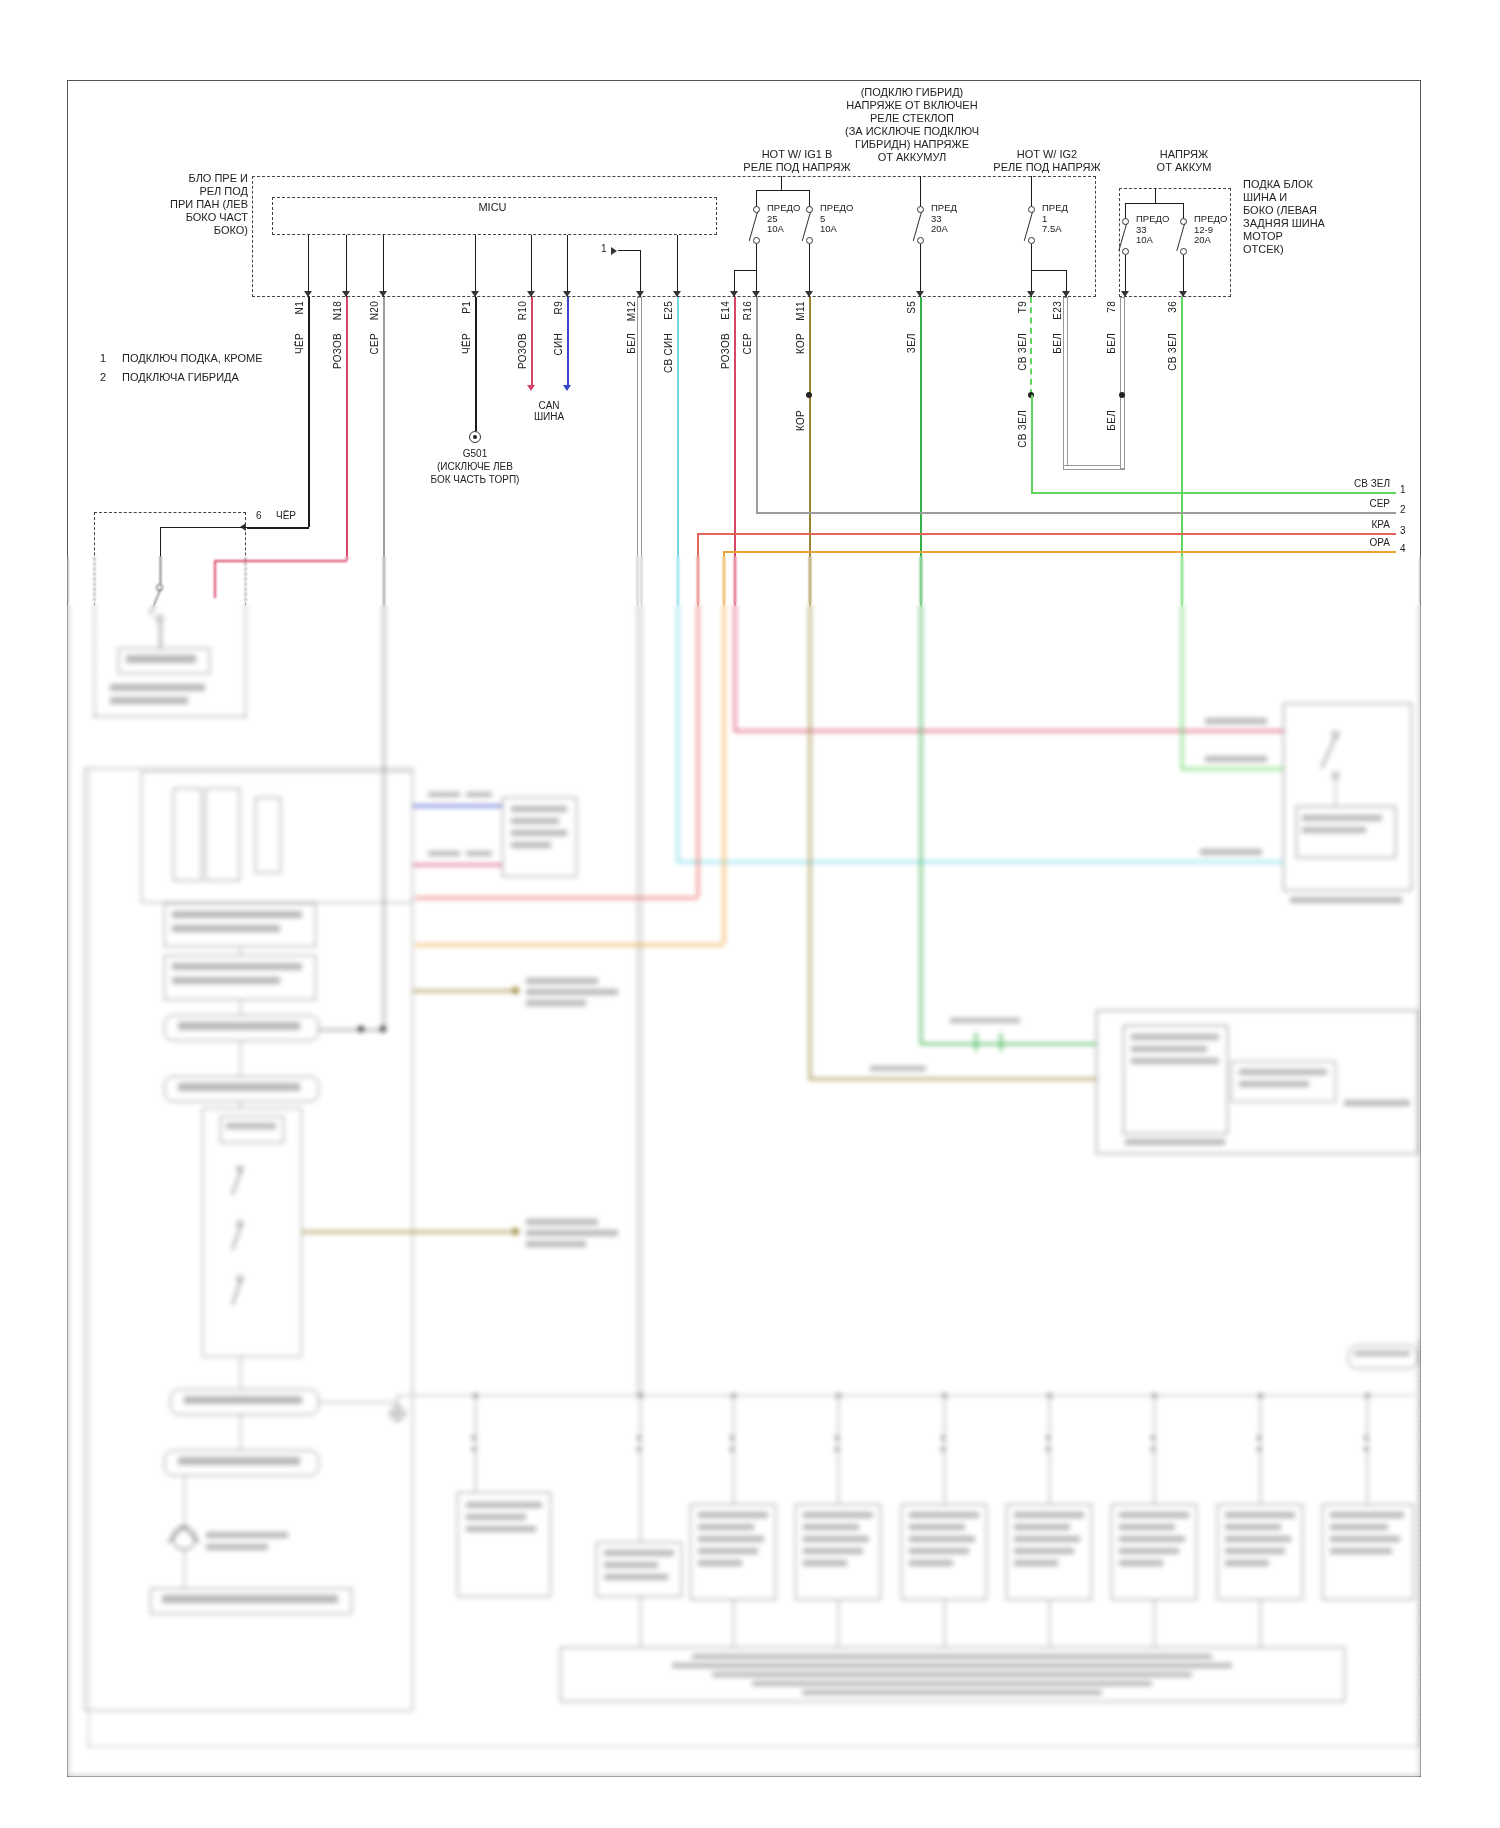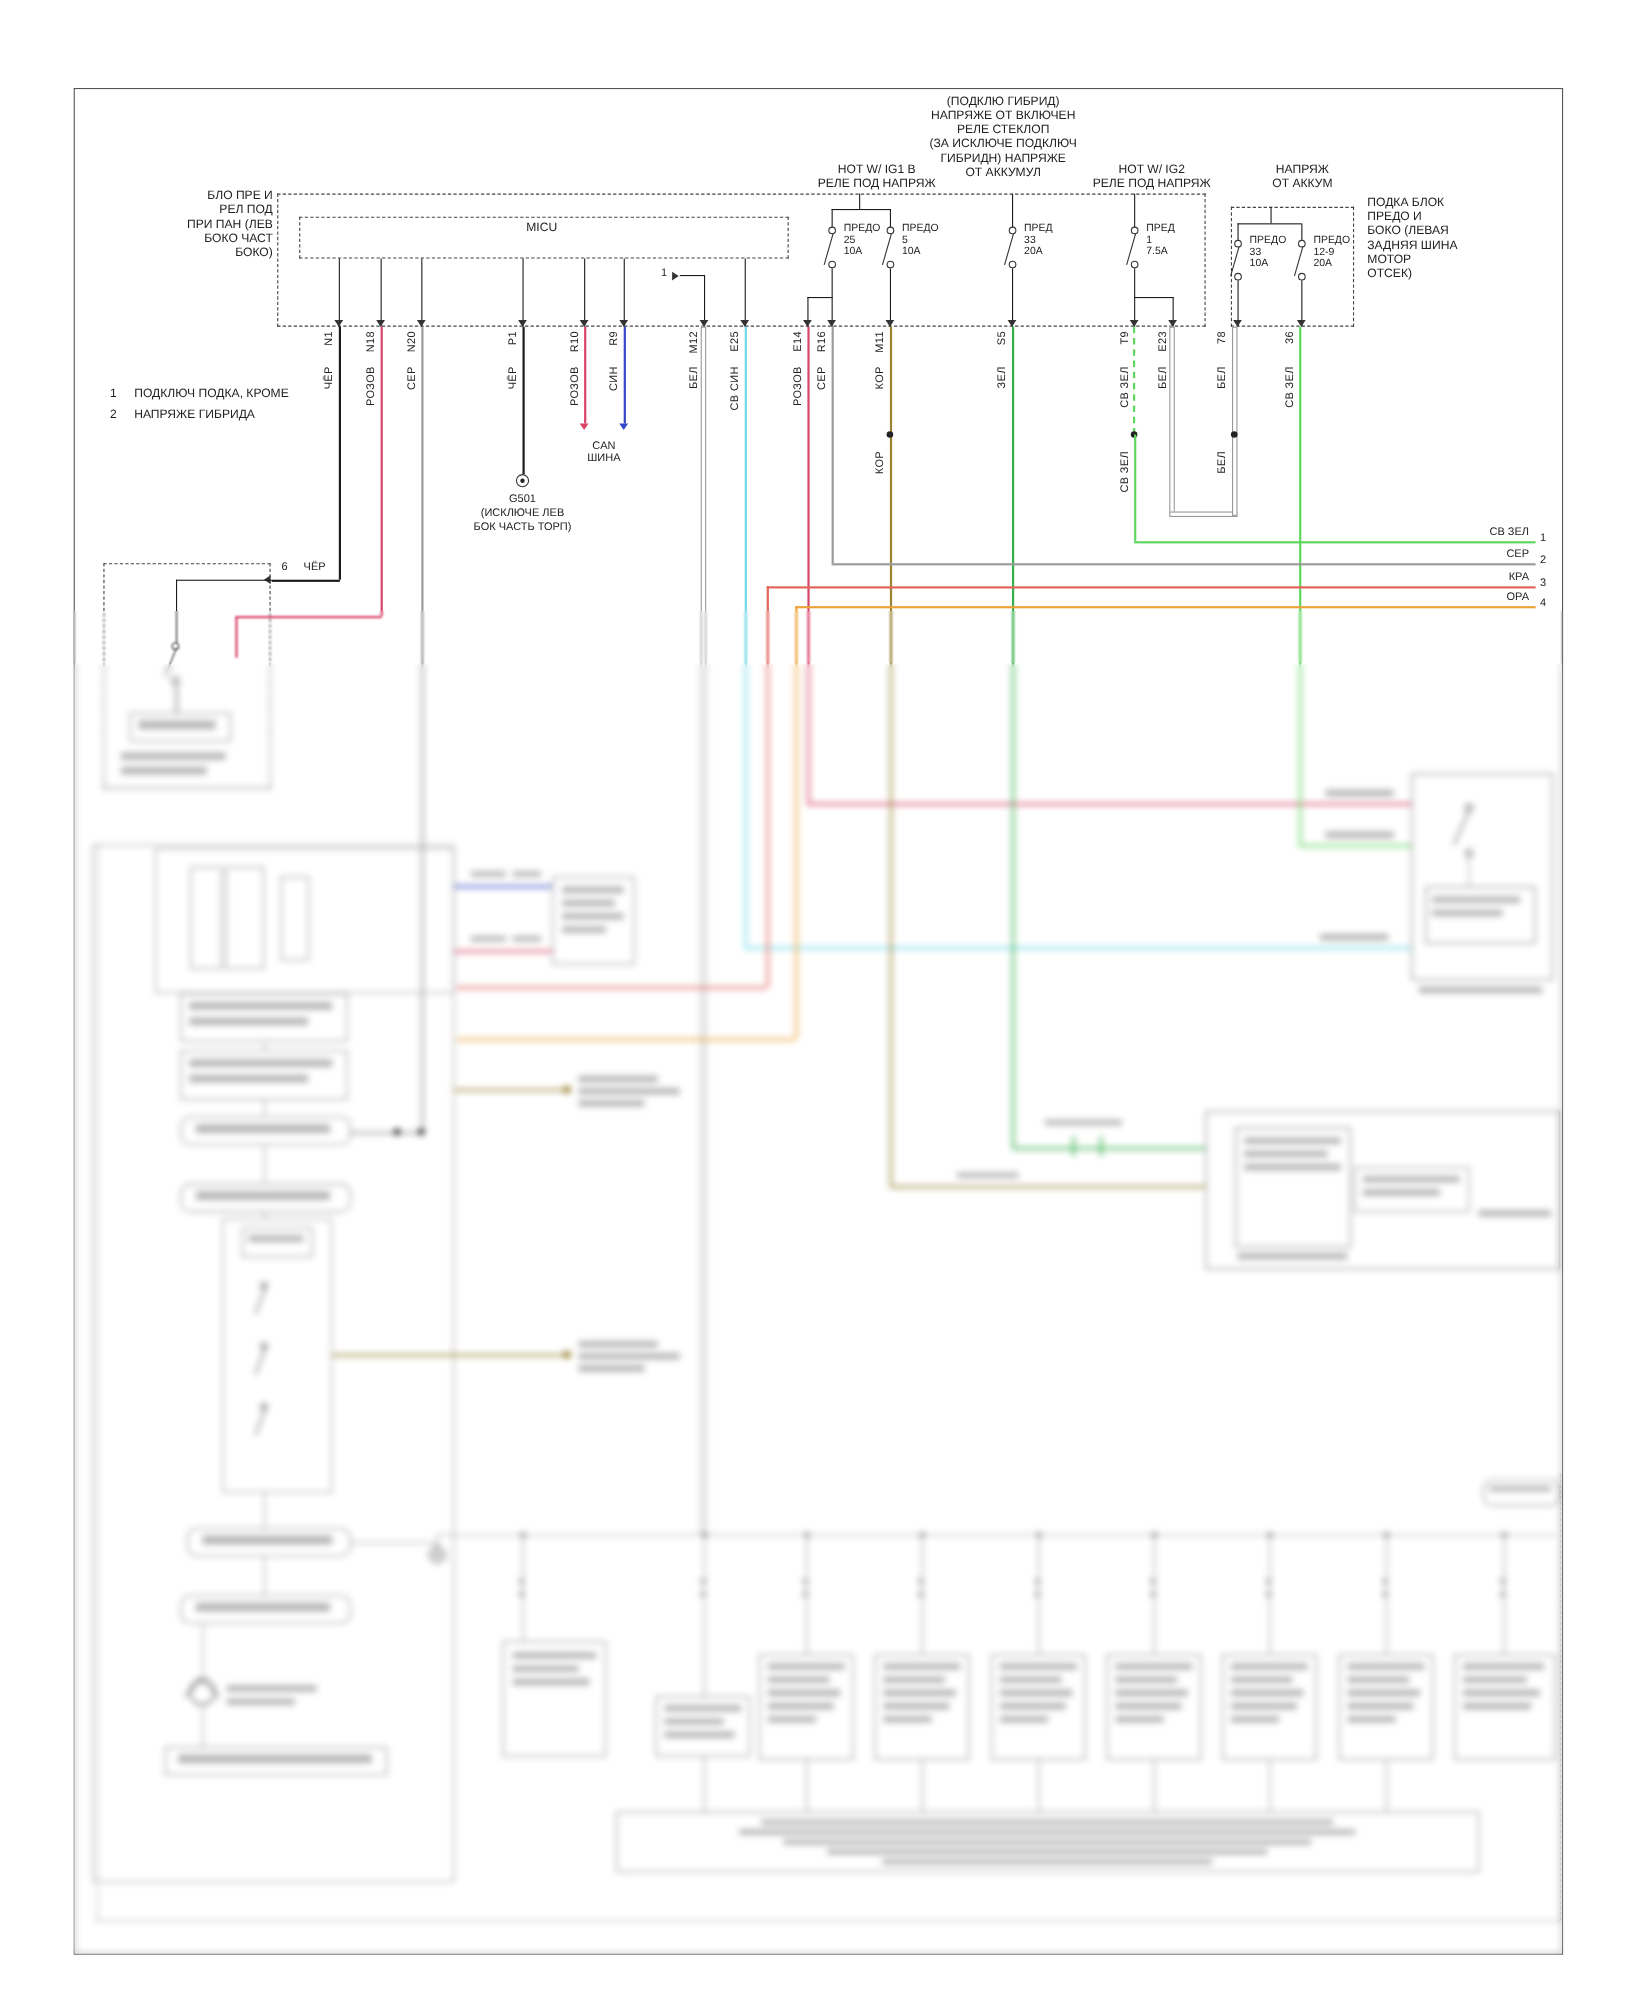--- a/index.html
+++ b/index.html
@@ -66,31 +66,31 @@
 </div>
 <div class="t rgt" style="left:138px;top:172px;width:110px">
   <div>БЛО ПРЕ И</div>
   <div>РЕЛ ПОД</div>
   <div>ПРИ ПАН (ЛЕВ</div>
   <div>БОКО ЧАСТ</div>
   <div>БОКО)</div>
 </div>
 <div class="t" style="left:1243px;top:178px;width:130px">
   <div>ПОДКА БЛОК</div>
-  <div>ПРЕДО И</div>
+  <div>ШИНА И</div>
   <div>БОКО (ЛЕВАЯ</div>
   <div>ЗАДНЯЯ ШИНА</div>
   <div>МОТОР</div>
   <div>ОТСЕК)</div>
 </div>
 
 <div class="t" style="left:100px;top:352px;width:16px">1</div>
 <div class="t" style="left:122px;top:352px;width:260px">ПОДКЛЮЧ ПОДКА, КРОМЕ</div>
 <div class="t" style="left:100px;top:371px;width:16px">2</div>
-<div class="t" style="left:122px;top:371px;width:260px">НАПРЯЖЕ ГИБРИДА</div>
+<div class="t" style="left:122px;top:371px;width:260px">ПОДКЛЮЧА ГИБРИДА</div>
 
 <div class="dashbox" style="left:252px;top:176px;width:844px;height:121px"></div>
 <div class="dashbox" style="left:272px;top:197px;width:445px;height:38px"></div>
 <div class="t ctr" style="left:455px;top:201px;width:75px">MICU</div>
 <div class="dashbox" style="left:1119px;top:188px;width:112px;height:109px"></div>
 
 <div class="v blk" style="left:781px;top:176px;height:14px"></div>
 <div class="h blk" style="left:756px;top:190px;width:54px"></div>
 <div class="v blk" style="left:756px;top:190px;height:17px"></div>
 <div class="v blk" style="left:809px;top:190px;height:17px"></div>

